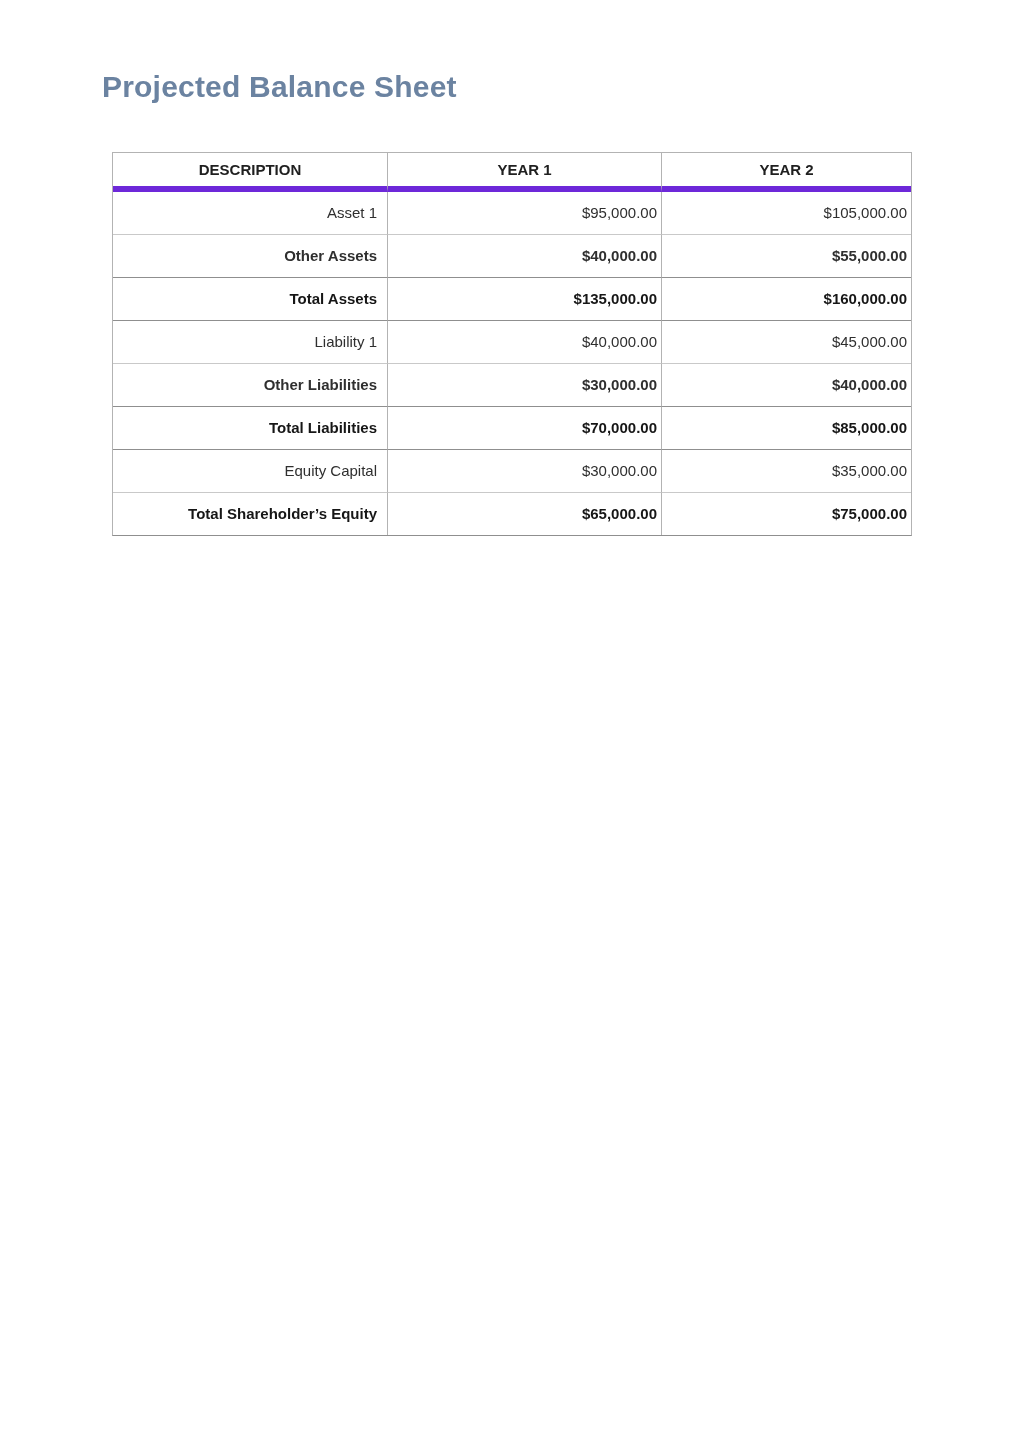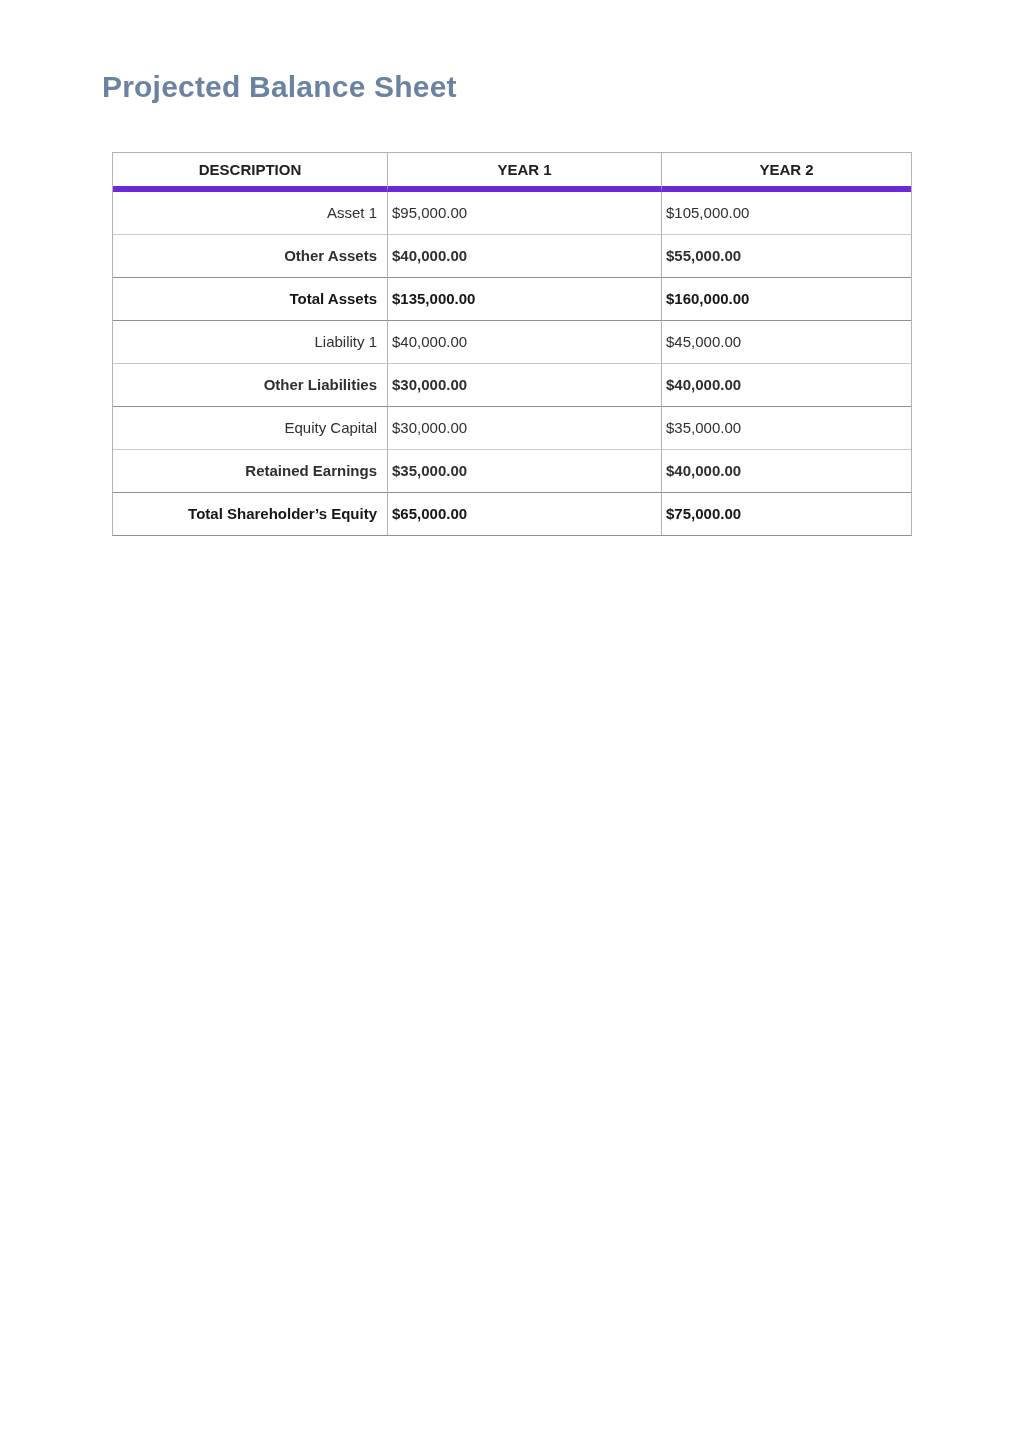--- a/index.html
+++ b/index.html
@@ -64,21 +64,21 @@
     line-height: 28px;
   }
   table.balance-table td:last-child {
     border-right: none;
   }
   td.label-cell {
     text-align: right;
     padding: 3px 10px 3px 8px;
   }
   td.value-cell {
-    text-align: left;
+    text-align: right;
     padding: 3px 4px;
   }
   tr.total-row td {
     font-weight: 700;
     color: #161616;
     border-bottom-color: #8f8f8f;
   }
   tr.pre-total td {
     border-bottom-color: #8f8f8f;
     font-weight: bold;
@@ -127,29 +127,29 @@
         <tr>
           <td class="label-cell">Liability 1</td>
           <td class="value-cell">$40,000.00</td>
           <td class="value-cell">$45,000.00</td>
         </tr>
         <tr class="pre-total">
           <td class="label-cell">Other Liabilities</td>
           <td class="value-cell">$30,000.00</td>
           <td class="value-cell">$40,000.00</td>
         </tr>
+        <tr class="total-row">
+          <td class="label-cell">Total Liabilities</td>
+          <td class="value-cell">$70,000.00</td>
+          <td class="value-cell">$85,000.00</td>
+        </tr>
         <tr>
           <td class="label-cell">Equity Capital</td>
           <td class="value-cell">$30,000.00</td>
           <td class="value-cell">$35,000.00</td>
-        </tr>
-        <tr class="pre-total">
-          <td class="label-cell">Retained Earnings</td>
-          <td class="value-cell">$35,000.00</td>
-          <td class="value-cell">$40,000.00</td>
         </tr>
         <tr class="total-row pre-total">
           <td class="label-cell">Total Shareholder’s Equity</td>
           <td class="value-cell">$65,000.00</td>
           <td class="value-cell">$75,000.00</td>
         </tr>
       </tbody>
   </table>
 
 </div>

